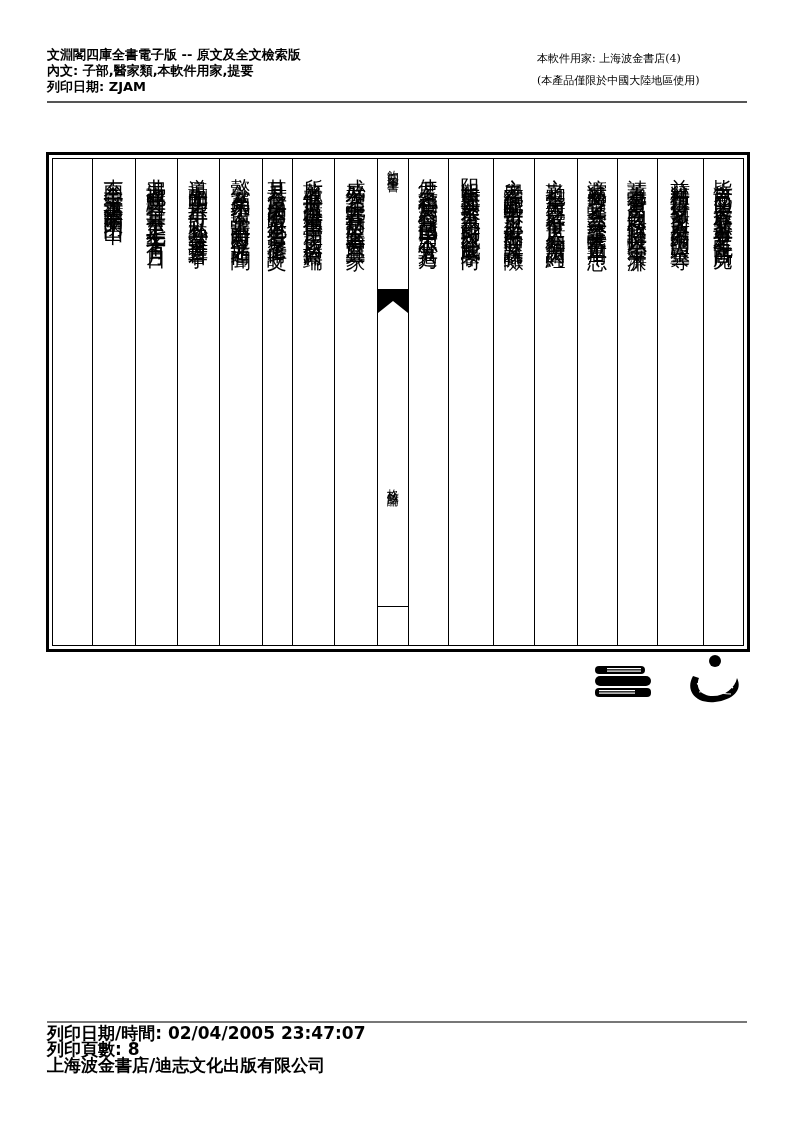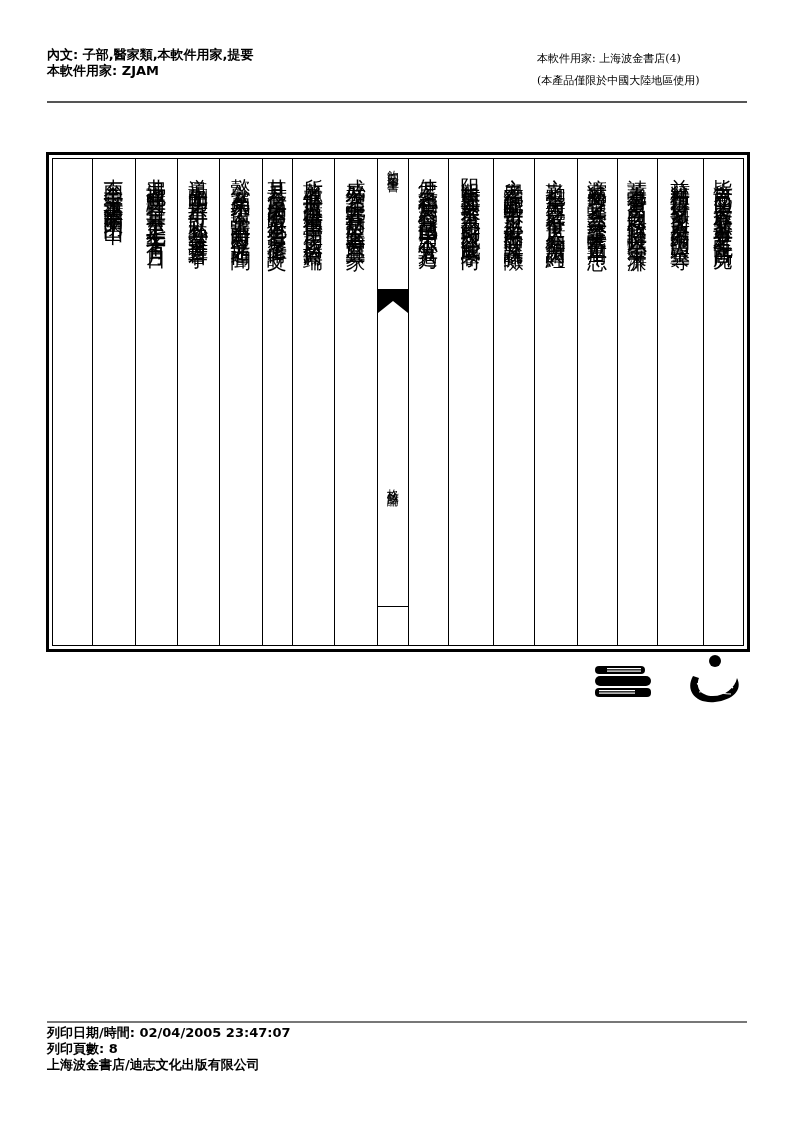--- a/index.html
+++ b/index.html
@@ -15,28 +15,29 @@
   .center-col { position:relative; border-left:1px solid #000; box-sizing:border-box; }
   .center-top { position:absolute; left:0; right:0; top:2px; display:flex; justify-content:center; }
   .center-top .vtext, .center-mid .vtext { font-size:12px; line-height:12px; letter-spacing:2px; }
   .fish { position:absolute; left:0; right:0; top:130px; height:24px; background:#000; }
   .fish:after { content:""; position:absolute; left:0; right:0; bottom:0; height:0; border-left:15px solid transparent; border-right:15px solid transparent; border-bottom:12px solid #fff; box-sizing:border-box; }
   .center-mid { position:absolute; left:0; right:0; top:320px; display:flex; justify-content:center; }
   .center-rule { position:absolute; left:0; right:0; top:447px; height:1px; background:#000; }
   .logo1 { position:absolute; left:593px; top:664px; width:60px; height:34px; }
   .logo2 { position:absolute; left:685px; top:654px; width:60px; height:52px; }
   .ftr-rule { position:absolute; left:47px; top:1021px; width:700px; height:2px; background:#777; }
-  .ftr { position:absolute; left:47px; top:1025px; font-family:"DejaVu Sans", sans-serif; font-weight:bold; font-size:13px; line-height:16px; }
+  .ftr { position:absolute; left:47px; top:1025px; font-family:"DejaVu Sans", sans-serif; font-weight:bold; font-size:17px; line-height:16px; }
 </style>
 </head>
 <body>
 
 <div class="hdr-left">
+  <div>文淵閣四庫全書電子版 -- 原文及全文檢索版</div>
   <div>內文: 子部,醫家類,本軟件用家,提要</div>
-  <div>本軟件用家: ZJAM</div>
+  <div>列印日期: ZJAM</div>
 </div>
 <div class="hdr-right">
   <div>本軟件用家: 上海波金書店(4)</div>
   <div>(本產品僅限於中國大陸地區使用)</div>
 </div>
 <div class="hdr-rule"></div>
 
 <div class="frame">
   <div class="inner">
     <div class="col" style="width:40px">

